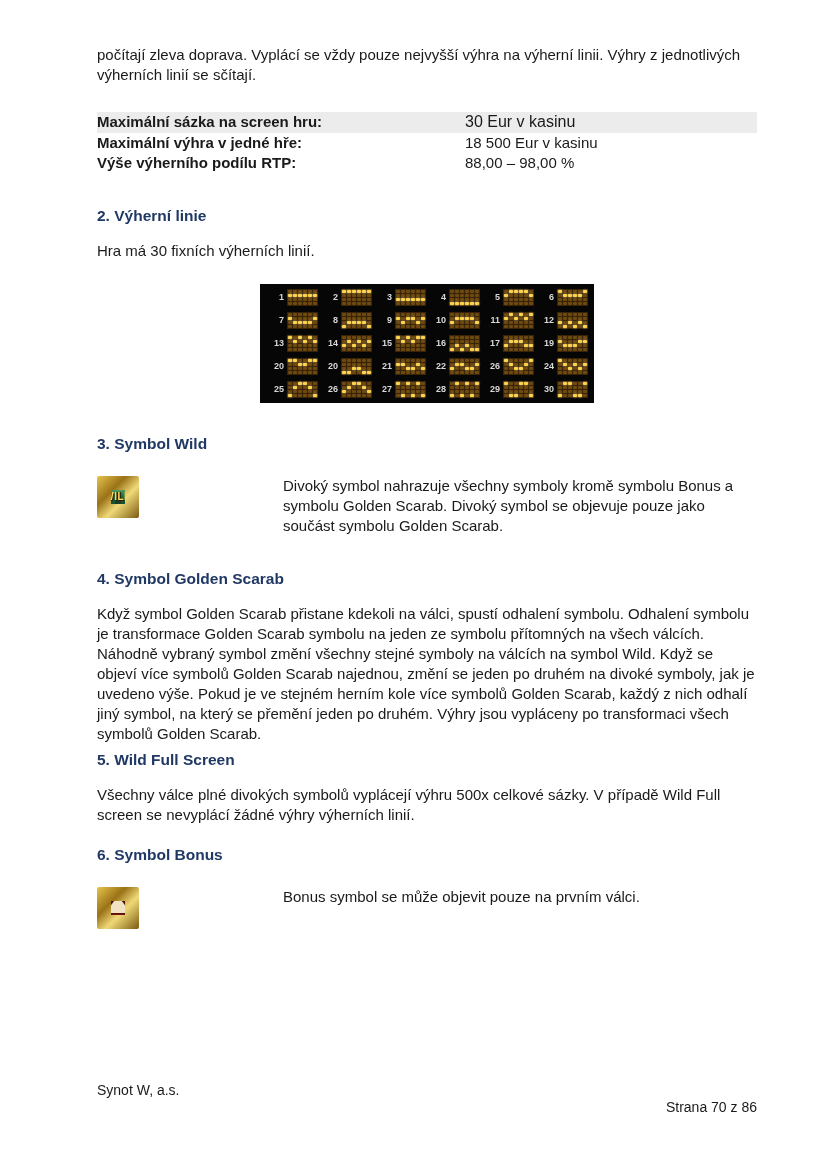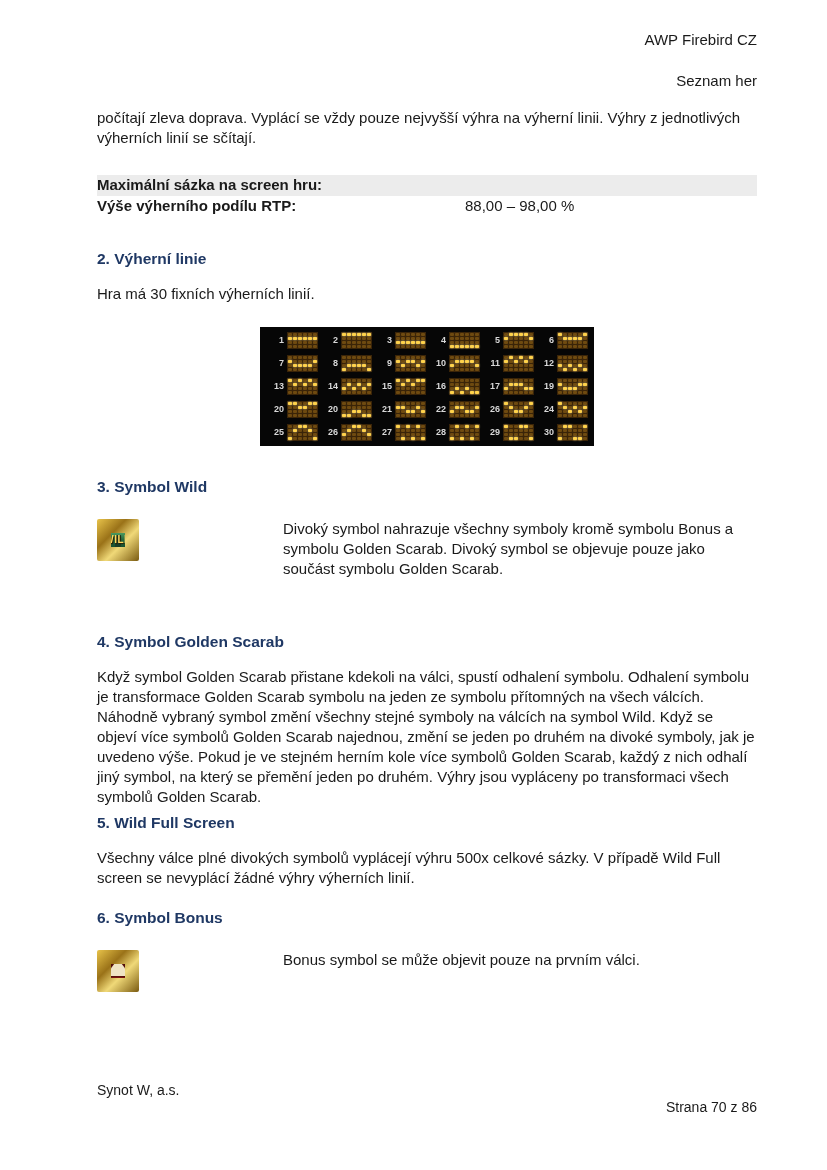--- a/index.html
+++ b/index.html
@@ -59,44 +59,45 @@
   .wild-pillar{position:absolute;top:2px;width:5px;height:14px;background:#1b3e27;z-index:1;}
   .wild-pillar.l{left:4px;} .wild-pillar.r{right:4px;}
   .sym-inner.bonus{background:radial-gradient(circle at 50% 45%,#8a1a12 0%,#5e100b 60%,#420a06 100%);flex-direction:column;}
   .pyramid{width:0;height:0;border-left:13px solid transparent;border-right:13px solid transparent;border-bottom:17px solid #efe3c4;margin-top:1px;}
   .sym-inner.bonus .sym-label{
     color:#ffd75e;font-weight:bold;font-size:7px;letter-spacing:.5px;margin-top:1px;
     background:linear-gradient(180deg,#7d1610,#4a0b08);padding:0 2px;line-height:8px;
     text-shadow:0 1px 1px #200402;
   }
   .sym-text{margin-left:144px;width:455px;}
-  .h4-sec{margin-top:53px;}
+  .h4-sec{margin-top:33px;}
   .para{margin-top:15px;}
   .h5-sec{margin-top:6px;}
   .h6-sec{margin-top:20px;}
   
   .footer-company{position:absolute;left:97px;top:1080px;font-size:14px;}
   .footer-page{position:absolute;right:70px;top:1097px;font-size:14px;}
 </style>
 </head>
 <body>
 
 <div class="page">
   <div class="content">
 
-    <div class="hdr">
-      <div class="hdr-title">AWP Firebird CZ</div>
-      <div class="hdr-subtitle">Seznam her</div>
-    </div>
 
     <div class="intro">počítají zleva doprava. Vyplácí se vždy pouze nejvyšší výhra na výherní linii. Výhry z jednotlivých výherních linií se sčítají.</div>
 
     <div class="info-table">
         <div class="info-row highlight">
           <div class="info-label">Maximální sázka na screen hru:</div>
+          <div class="info-value">30 Eur v kasinu</div>
+        </div>
+        <div class="info-row">
+          <div class="info-label">Maximální výhra v jedné hře:</div>
+          <div class="info-value">18 500 Eur v kasinu</div>
         </div>
         <div class="info-row">
           <div class="info-label">Výše výherního podílu RTP:</div>
           <div class="info-value">88,00 – 98,00 %</div>
         </div>
       </div>
 
     <div class="h-sec h2-sec">2. Výherní linie</div>
     <div class="paylines-text">Hra má 30 fixních výherních linií.</div>
 

